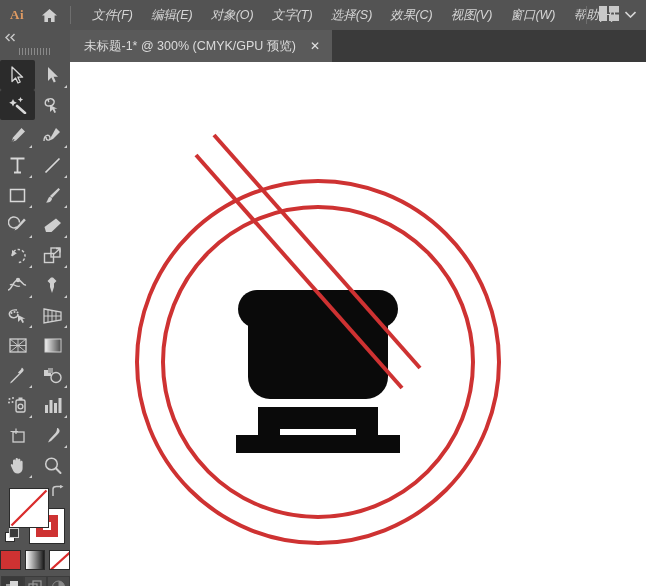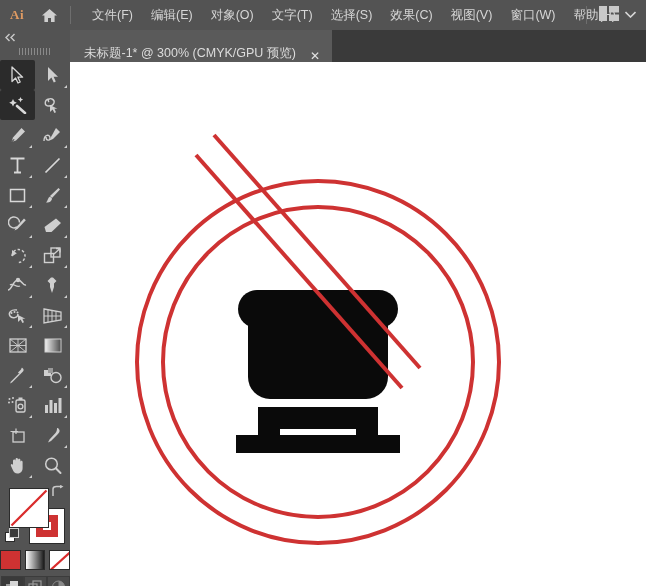--- a/index.html
+++ b/index.html
@@ -18,37 +18,37 @@
   }
   .ai-logo{
     width:34px;height:30px;display:flex;align-items:center;justify-content:center;
     color:#E09B63;font-size:13px;font-weight:bold;letter-spacing:.5px;
     font-family:"Liberation Serif","DejaVu Serif",serif;
   }
   .home-btn{
     width:30px;height:30px;display:flex;align-items:center;justify-content:center;
   }
   .menu-div{width:1px;height:18px;background:#6e6e6e;margin:0 6px;}
-  .menu-items{display:flex;align-items:flex-start;margin-left:6px;}
+  .menu-items{display:flex;align-items:flex-start;margin-left:6px;font-style:italic;}
   .menu-item{
     color:#d6d6d6;font-size:12.5px;padding:4px 9px;white-space:nowrap;cursor:default;
   }
   .menubar-right{
     position:absolute;right:4px;top:0;height:30px;display:flex;align-items:center;
   }
   .ws-switch{display:flex;align-items:center;padding:4px 6px;}
   .chev-down{margin-left:6px;color:#d6d6d6;font-size:9px;line-height:1;}
 
   
   .tabbar{
     position:absolute;left:70px;top:30px;width:576px;height:32px;
     background:#3a3a3a;display:flex;align-items:flex-end;
   }
   .doc-tab{
-    height:32px;background:#5a5a5a;display:flex;align-items:flex-end;
+    height:32px;background:#5a5a5a;display:flex;align-items:center;
     padding:0 10px 0 14px;box-sizing:border-box;
   }
   .doc-tab-title{color:#dcdcdc;font-size:12.5px;white-space:nowrap;}
   .tab-close{
     margin-left:12px;color:#e2e2e2;font-size:12px;line-height:1;
     width:14px;text-align:center;cursor:default;
   }
 
   
   .toolbar{

